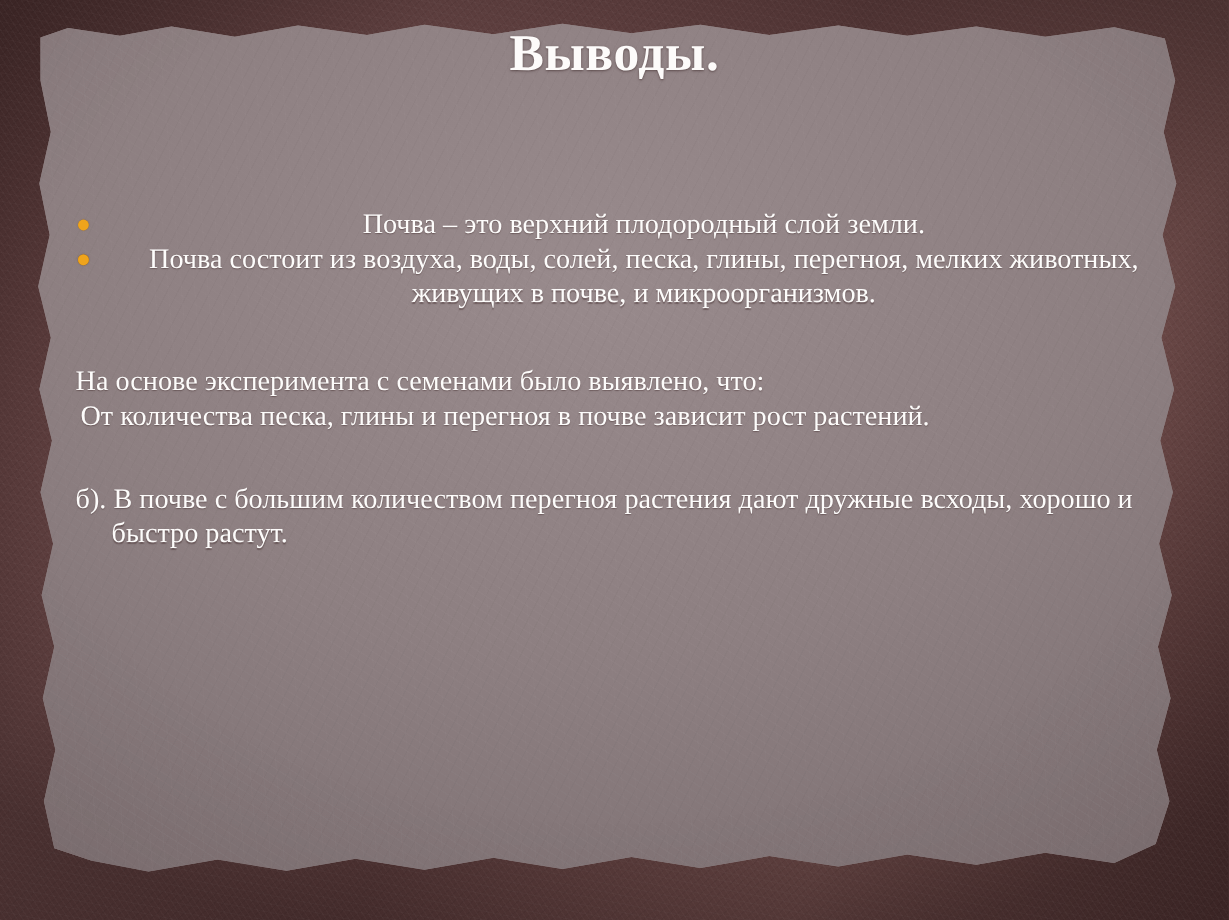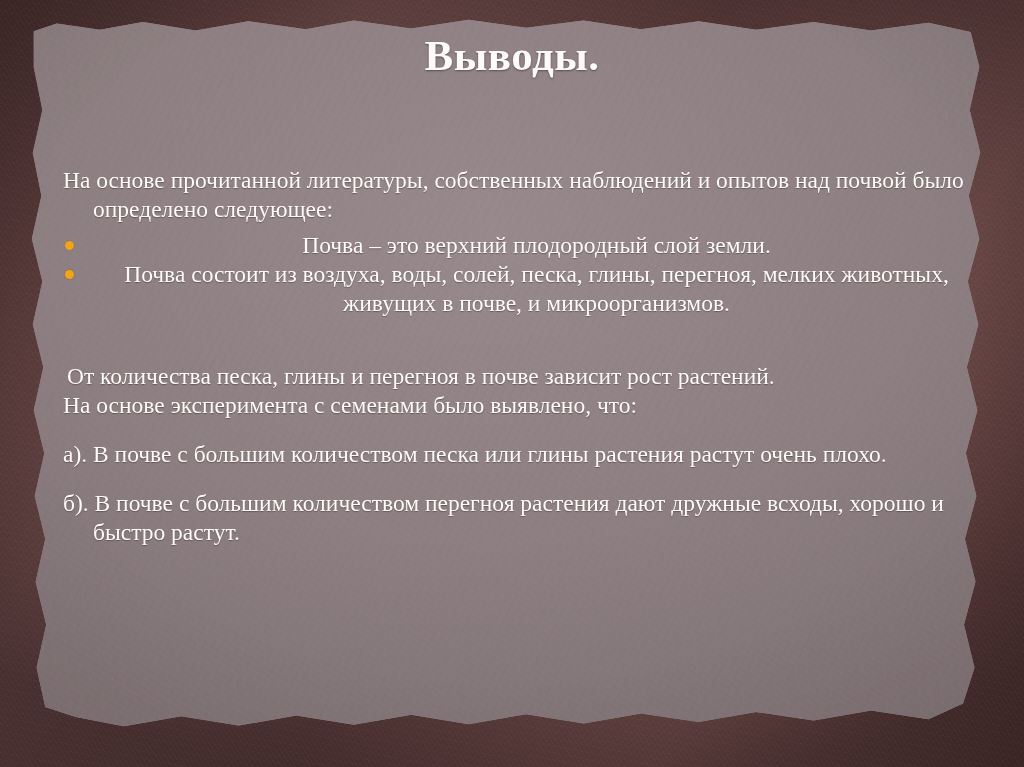--- a/index.html
+++ b/index.html
@@ -79,21 +79,21 @@
 
   
   #content {
     position: absolute;
     inset: 0;
     z-index: 5;
   }
 
   #title {
     position: absolute;
-    top: 31px;
+    top: 20px;
     left: 0;
     width: 1024px;
     text-align: center;
     color: #fdfbfa;
     font-size: 43px;
     font-weight: bold;
     font-family: "Liberation Serif", "DejaVu Serif", serif;
     letter-spacing: .5px;
     text-shadow: 0 1px 2px rgba(50,30,30,.55);
     white-space: nowrap;
@@ -155,47 +155,45 @@
   <div id="paper">
     <div id="paper-grain"></div>
   </div>
 
   <div id="content">
 
     <div id="title">Выводы.</div>
 
     <div id="body-block">
 
-      <p class="para plain">На основе прочитанной литературы, собственных наблюдений и опытов над почвой было определено следующее:</p>
 
       <div class="gap-sm"></div>
 
       <div class="bullet-item">
         <span class="bullet-dot"></span>
         <span>Почва –  это верхний плодородный слой земли.</span>
       </div>
 
       <div class="bullet-item">
         <span class="bullet-dot"></span>
       </div>
 
       <div class="bullet-item">
         <span class="bullet-dot"></span>
         <span>Почва состоит из воздуха, воды, солей, песка, глины, перегноя, мелких животных, живущих в почве, и микроорганизмов.</span>
       </div>
 
       <div class="gap-lg"></div>
 
+      <p class="para plain">На основе эксперимента с семенами было выявлено, что:</p>
+
       <p class="para indent-space"> От количества песка, глины и перегноя в почве зависит рост растений.</p>
-
-      <p class="para plain">На основе эксперимента с семенами было выявлено, что:</p>
 
       <div class="gap-md"></div>
 
-      <p class="para plain">а). В почве с большим количеством песка или глины растения растут очень плохо.</p>
 
       <div class="gap-md"></div>
 
       <p class="para plain">б). В почве с большим количеством перегноя растения дают дружные всходы, хорошо и быстро растут.</p>
 
     </div>
   </div>
 </div>
 
 </body></html>

